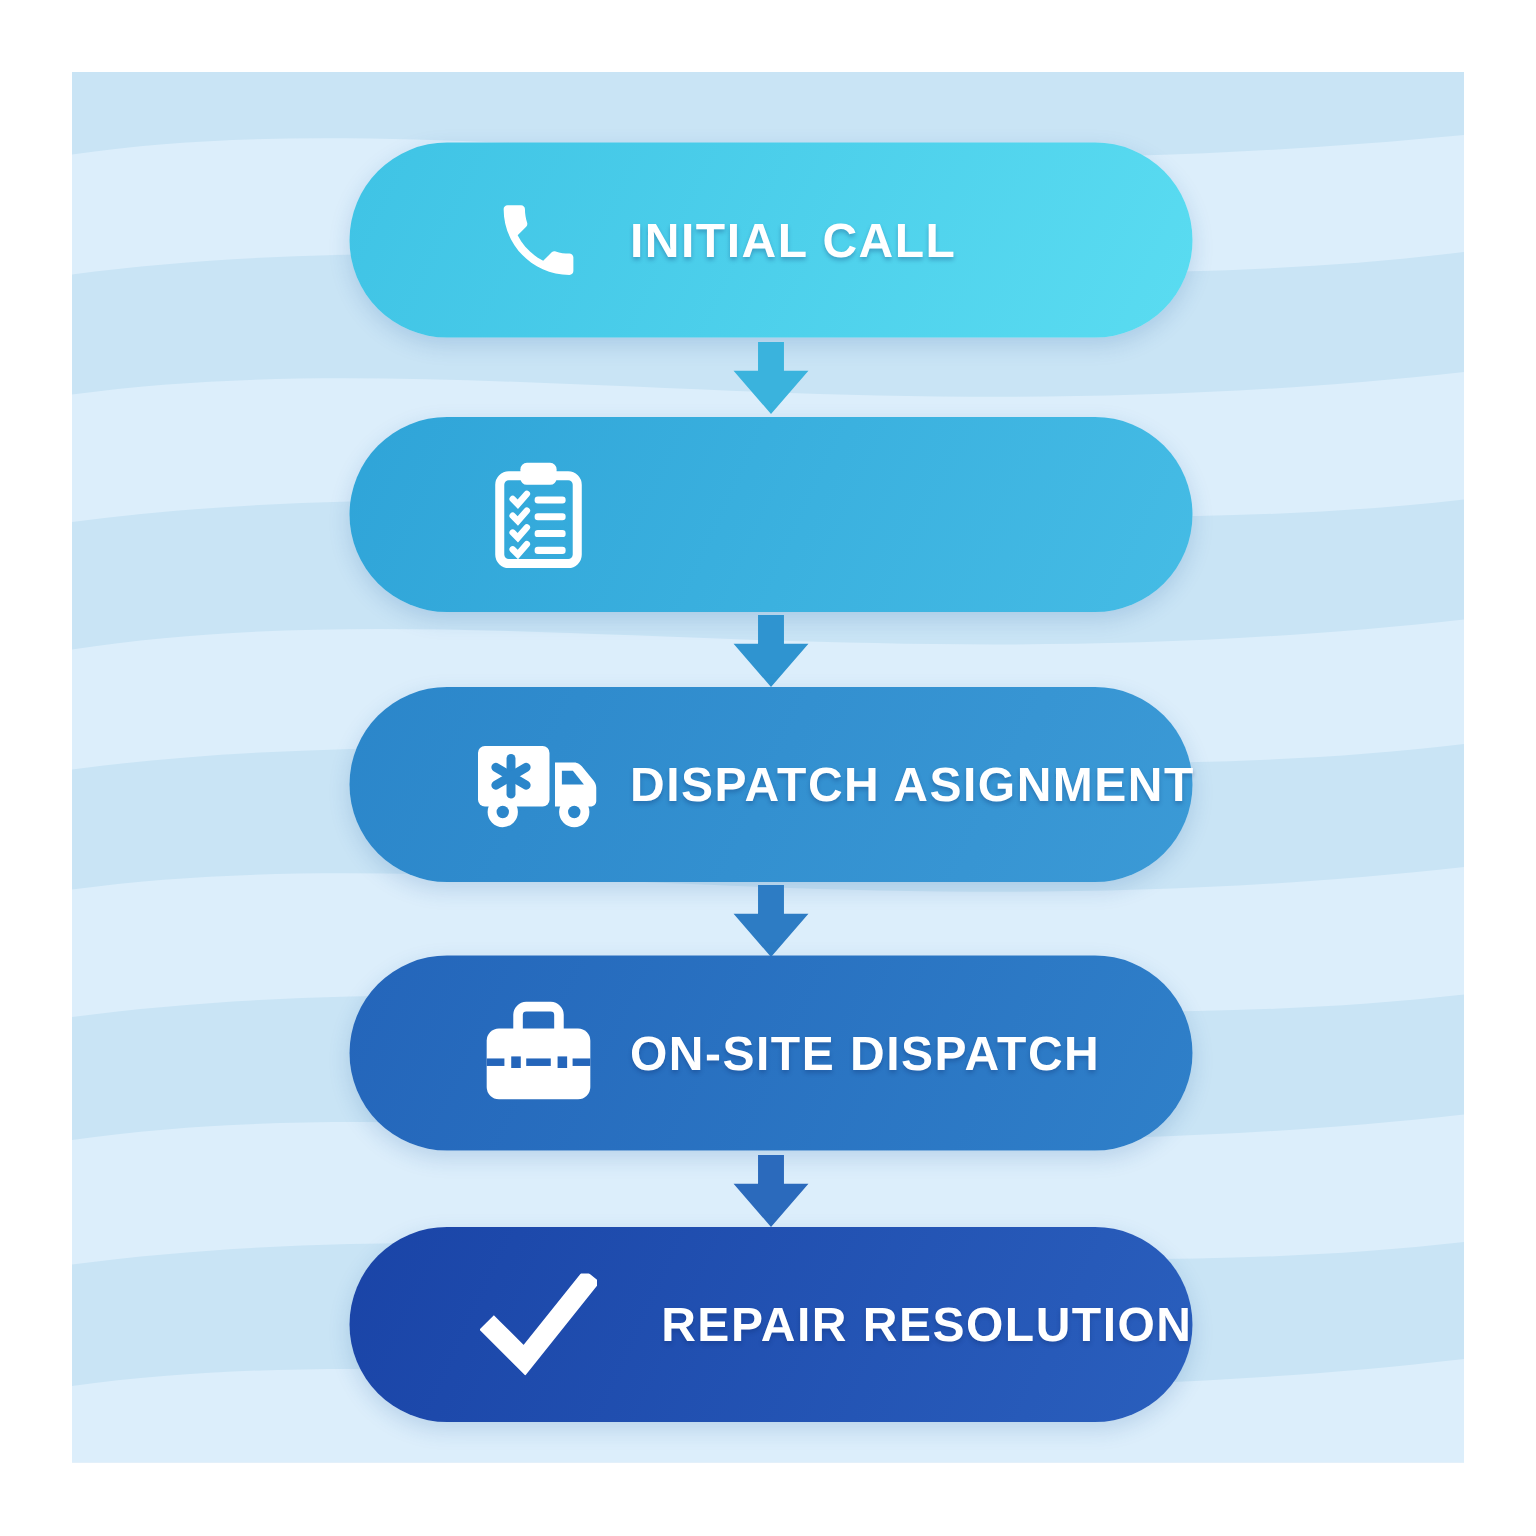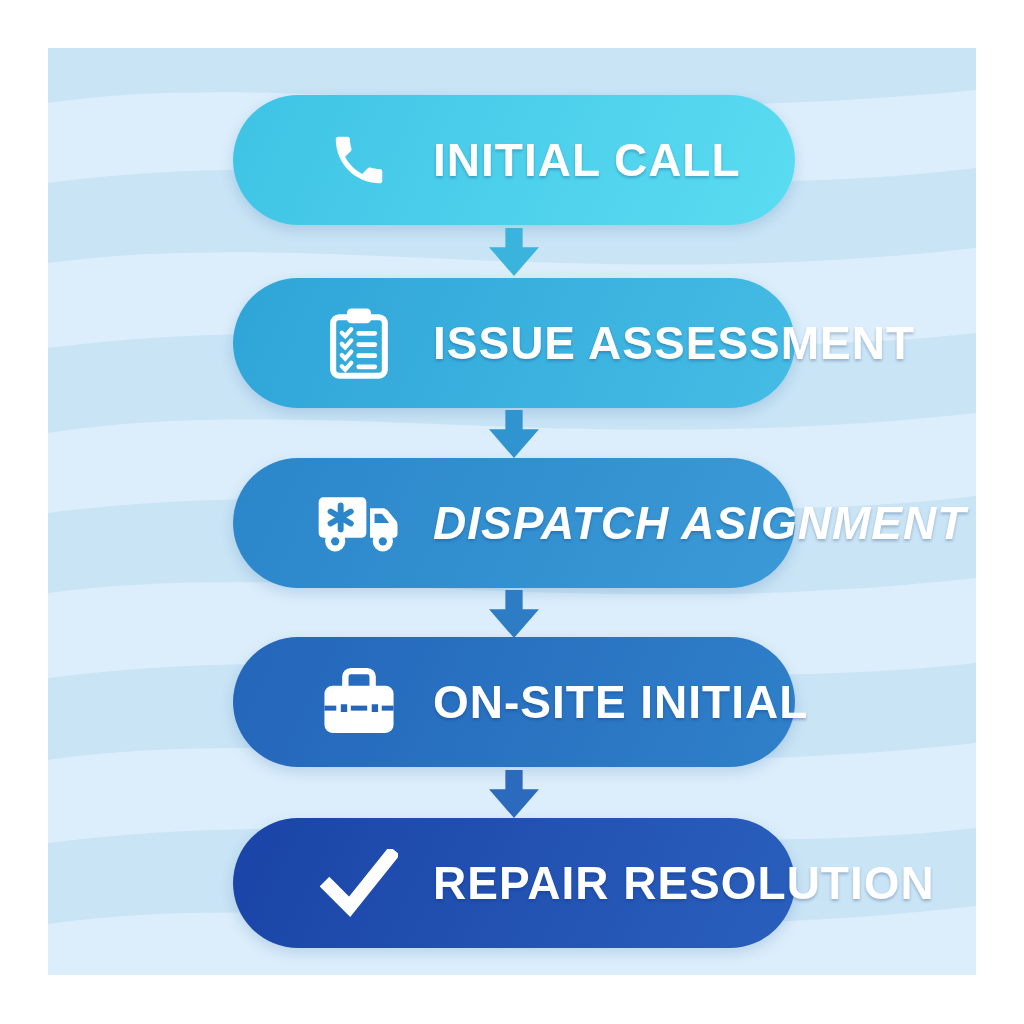--- a/index.html
+++ b/index.html
@@ -24,22 +24,22 @@
   .step-2{top:230px;}
   .step-3{top:410px;}
   .step-4{top:589px;}
   .step-5{top:770px;}
   .icon-box{
     width:96px;height:96px;display:flex;align-items:center;justify-content:center;
     flex:0 0 96px;
   }
   .hole{fill:var(--hole,#2e8acc);}
   .step-label{
-    color:#ffffff;font-size:46px;font-weight:bold;letter-spacing:1px;
-    margin-left:26px;white-space:nowrap;
+    color:#ffffff;font-size:32px;font-weight:bold;letter-spacing:1px;
+    margin-left:13px;white-space:nowrap;
     text-shadow:0 2px 3px rgba(10,40,100,0.28);
   }
   .arrow{
     position:absolute;left:438px;width:56px;height:48px;
   }
   .arrow-1{top:180px;}
   .arrow-2{top:362px;}
   .arrow-3{top:542px;}
   .arrow-4{top:722px;}
   .arrow svg{display:block;width:56px;height:48px;}
@@ -89,30 +89,29 @@
             <polyline points="16,69 20,73 27,65"></polyline>
           </g>
           <g fill="#ffffff">
             <rect x="33" y="28" width="24" height="5.5" rx="2.5"></rect>
             <rect x="33" y="41" width="24" height="5.5" rx="2.5"></rect>
             <rect x="33" y="54" width="24" height="5.5" rx="2.5"></rect>
             <rect x="33" y="67" width="24" height="5.5" rx="2.5"></rect>
           </g>
         </svg>
       </div>
-      <span class="step-label">ISSUE ASSESSMENT</span>
     </div>
 
     <div class="arrow arrow-2">
       <svg viewBox="0 0 56 50">
           <polygon points="19,0 37,0 37,20 54,20 28,50 2,20 19,20" fill="#2f94d0"></polygon>
         </svg>
     </div>
 
-    <div class="step step-3" style="background: linear-gradient(115deg, rgb(43, 134, 202), rgb(59, 154, 214)); font-style: italic; --hole: #2b86ca;">
+    <div class="step step-3" style="background: linear-gradient(115deg, rgb(43, 134, 202), rgb(59, 154, 214)); --hole: #2b86ca;">
       <div class="icon-box">
         <svg width="88" height="66" viewBox="0 0 96 72">
           <rect x="4" y="8" width="52" height="44" rx="5" fill="#ffffff"></rect>
           <g stroke-width="6.5" stroke-linecap="round" class="hole" style="stroke:var(--hole,#2e8acc);fill:none;">
             <line x1="28" y1="17" x2="28" y2="43"></line>
             <line x1="17" y1="23.5" x2="39" y2="36.5"></line>
             <line x1="17" y1="36.5" x2="39" y2="23.5"></line>
           </g>
           <path d="M60 20 h14 c2 0 4 1 5.5 2.7 L88 33 c1.3 1.5 2 3.4 2 5.4 V48 c0 2.2-1.8 4-4 4 H60 Z" fill="#ffffff"></path>
           <path d="M65 26 h8 l8 10 h-16 z" class="hole"></path>
@@ -136,21 +135,21 @@
         <svg width="80" height="70" viewBox="0 0 88 76">
           <rect x="29" y="4" width="30" height="24" rx="6" fill="none" stroke="#ffffff" stroke-width="7"></rect>
           <rect x="6" y="20" width="76" height="52" rx="9" fill="#ffffff"></rect>
           <rect x="6" y="42" width="76" height="5.5" class="hole"></rect>
           <rect x="19" y="35" width="16" height="19" rx="3" fill="#ffffff"></rect>
           <rect x="24" y="40.5" width="7" height="8.5" class="hole"></rect>
           <rect x="53" y="35" width="16" height="19" rx="3" fill="#ffffff"></rect>
           <rect x="58" y="40.5" width="7" height="8.5" class="hole"></rect>
         </svg>
       </div>
-      <span class="step-label">ON-SITE INITIAL</span>
+      <span class="step-label">ON-SITE DISPATCH</span>
     </div>
 
     <div class="arrow arrow-4">
       <svg viewBox="0 0 56 50">
           <polygon points="19,0 37,0 37,20 54,20 28,50 2,20 19,20" fill="#2b6abc"></polygon>
         </svg>
     </div>
 
     <div class="step step-5" style="background: linear-gradient(115deg, rgb(26, 68, 167), rgb(42, 95, 189)); justify-content: space-between; --hole: #1a44a7;">
       <div class="icon-box">

